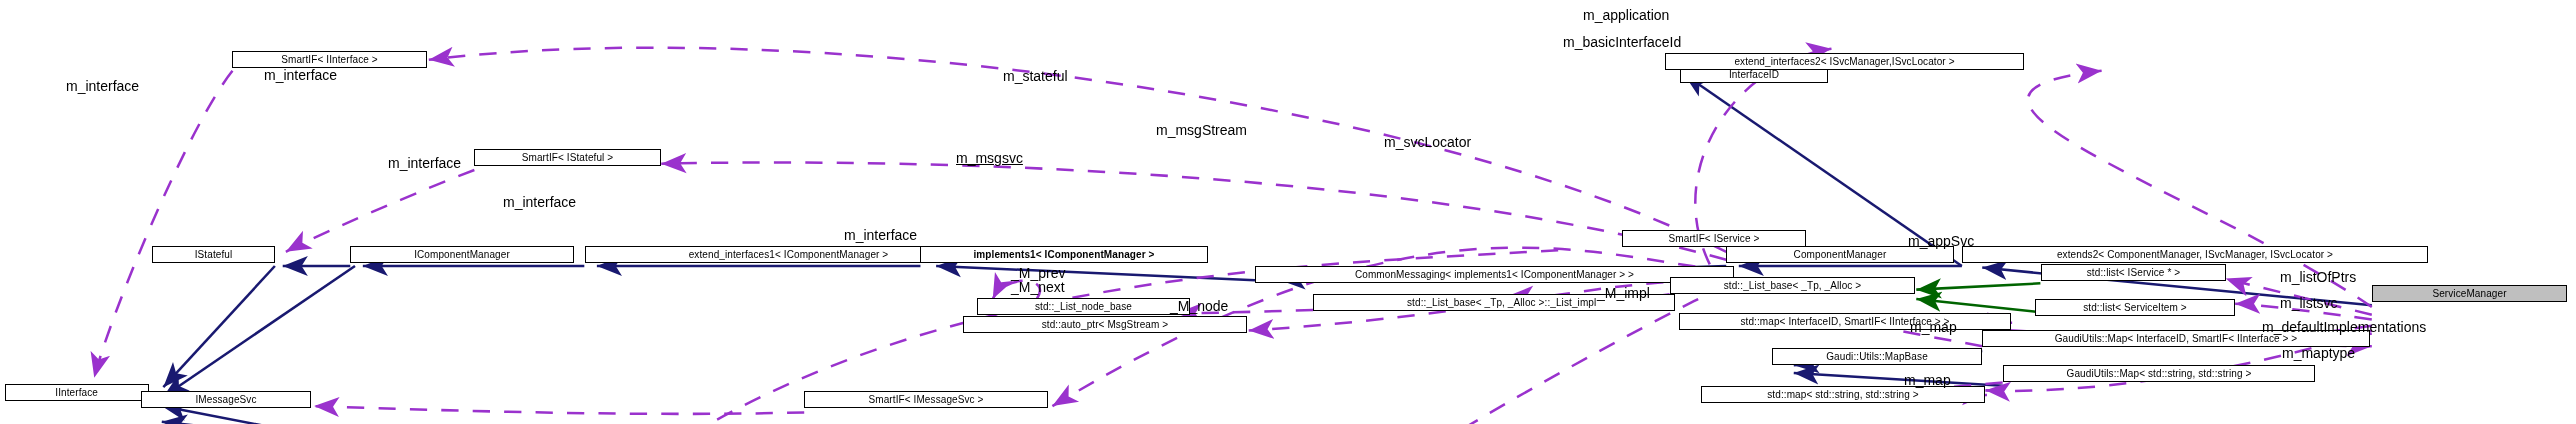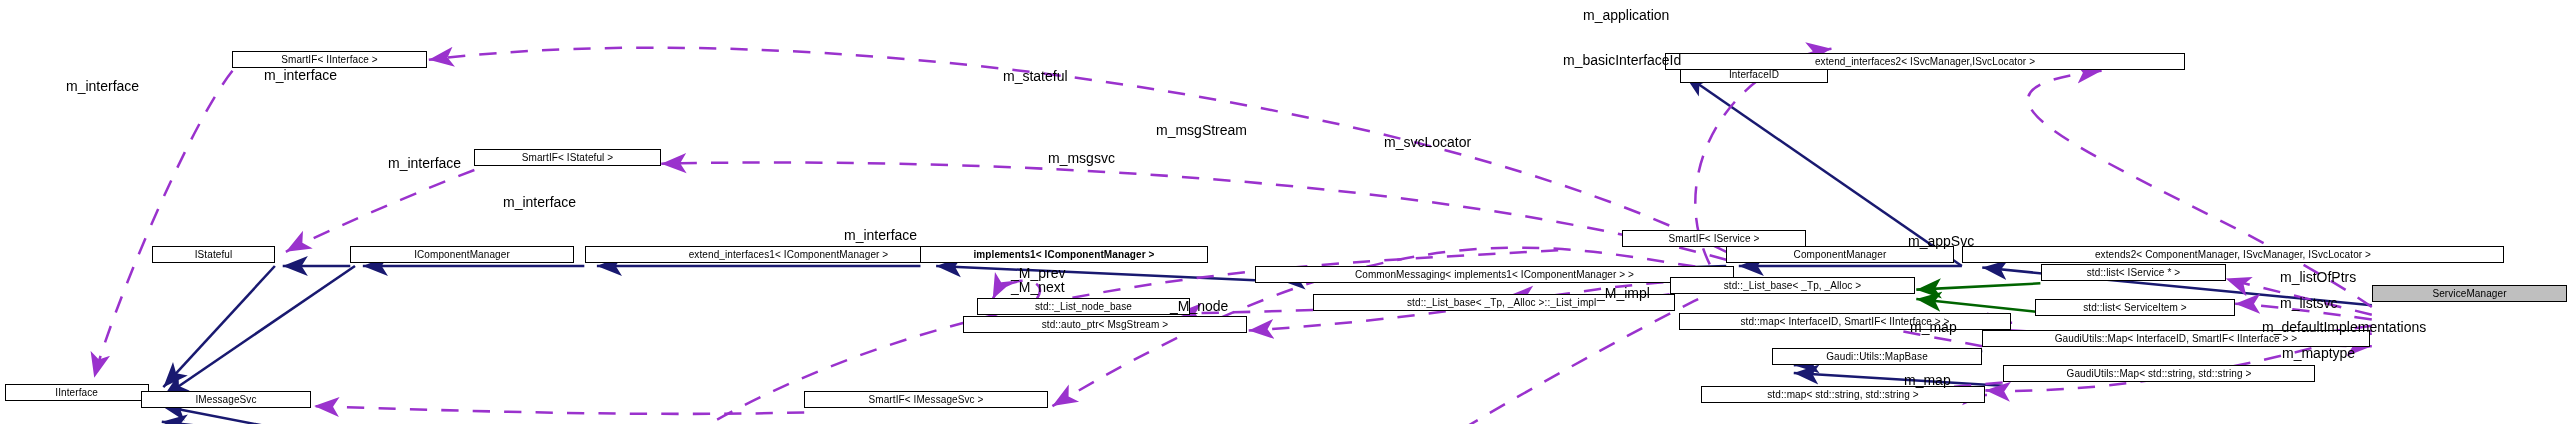--- a/index.html
+++ b/index.html
@@ -126,22 +126,22 @@
       <div class="node" style="left: 232px; top: 51px; width: 195px;">SmartIF&lt; IInterface &gt;</div>
       <div class="node" style="left: 350px; top: 246px; width: 224px;">IComponentManager</div>
       <div class="node" style="left: 474px; top: 149px; width: 187px;">SmartIF&lt; IStateful &gt;</div>
       <div class="node" style="left: 585px; top: 246px; width: 407px;">extend_interfaces1&lt; IComponentManager &gt;</div>
       <div class="node" style="left: 804px; top: 391px; width: 244px;">SmartIF&lt; IMessageSvc &gt;</div>
       <div class="node" style="left: 920px; top: 246px; width: 288px; font-weight: bold;">implements1&lt; IComponentManager &gt;</div>
       <div class="node" style="left: 963px; top: 316px; width: 284px;">std::auto_ptr&lt; MsgStream &gt;</div>
       <div class="node" style="left: 1255px; top: 266px; width: 479px;">CommonMessaging&lt; implements1&lt; IComponentManager &gt; &gt;</div>
       <div class="node" style="left: 1680px; top: 38px; width: 148px; margin-top: 28px;">InterfaceID</div>
       <div class="node" style="left: 1726px; top: 246px; width: 228px;">ComponentManager</div>
-      <div class="node" style="left: 1665px; top: 53px; width: 520px;">extend_interfaces2&lt; ISvcManager,ISvcLocator &gt;</div>
-      <div class="node" style="left: 1962px; top: 246px; width: 542px;">extends2&lt; ComponentManager, ISvcManager, ISvcLocator &gt;</div>
+      <div class="node" style="left: 1665px; top: 53px; width: 359px;">extend_interfaces2&lt; ISvcManager,ISvcLocator &gt;</div>
+      <div class="node" style="left: 1962px; top: 246px; width: 466px;">extends2&lt; ComponentManager, ISvcManager, ISvcLocator &gt;</div>
       <div class="node" style="left: 1622px; top: 230px; width: 184px;">SmartIF&lt; IService &gt;</div>
       <div class="node" style="left: 977px; top: 298px; width: 213px;">std::_List_node_base</div>
       <div class="node" style="left: 1313px; top: 294px; width: 362px; padding-left: 20px;">std::_List_base&lt; _Tp, _Alloc &gt;::_List_impl</div>
       <div class="node" style="left: 1670px; top: 277px; width: 245px;">std::_List_base&lt; _Tp, _Alloc &gt;</div>
       <div class="node" style="left: 1679px; top: 313px; width: 332px;">std::map&lt; InterfaceID, SmartIF&lt; IInterface &gt; &gt;</div>
       <div class="node" style="left: 1772px; top: 348px; width: 210px;">Gaudi::Utils::MapBase</div>
       <div class="node" style="left: 1701px; top: 386px; width: 284px;">std::map&lt; std::string, std::string &gt;</div>
       <div class="node" style="left: 2041px; top: 264px; width: 185px;">std::list&lt; IService * &gt;</div>
       <div class="node" style="left: 2035px; top: 299px; width: 200px;">std::list&lt; ServiceItem &gt;</div>
       <div class="node" style="left: 1982px; top: 330px; width: 388px;">GaudiUtils::Map&lt; InterfaceID, SmartIF&lt; IInterface &gt; &gt;</div>
@@ -149,23 +149,23 @@
       <div class="node focus" style="left: 2372px; top: 285px; width: 195px;">ServiceManager</div>
     </div>
   <div id="labels-layer">
       <div class="edgelabel" style="left: 66px; top: 79px;">m_interface</div>
       <div class="edgelabel" style="left: 264px; top: 68px;">m_interface</div>
       <div class="edgelabel" style="left: 388px; top: 156px;">m_interface</div>
       <div class="edgelabel" style="left: 503px; top: 195px;">m_interface</div>
       <div class="edgelabel" style="left: 844px; top: 228px;">m_interface</div>
       <div class="edgelabel" style="left: 1583px; top: 8px;">m_application</div>
       <div class="edgelabel" style="left: 1003px; top: 69px;">m_stateful</div>
-      <div class="edgelabel" style="left: 1563px; top: 53px;">m_basicInterfaceId</div>
+      <div class="edgelabel" style="left: 1563px; top: 35px;">m_basicInterfaceId</div>
       <div class="edgelabel" style="left: 1156px; top: 123px;">m_msgStream</div>
-      <div class="edgelabel" style="left: 1048px; top: 151px;">m_msgsvc</div>
+      <div class="edgelabel" style="left: 956px; top: 151px; text-decoration: underline;">m_msgsvc</div>
       <div class="edgelabel" style="left: 1372px; top: 135px; padding-left: 12px;">m_svcLocator</div>
       <div class="edgelabel" style="left: 1908px; top: 234px;">m_appSvc</div>
       <div class="edgelabel" style="left: 1011px; top: 266px;">_M_prev</div>
       <div class="edgelabel" style="left: 1011px; top: 280px;">_M_next</div>
       <div class="edgelabel" style="left: 1170px; top: 299px;">_M_node</div>
       <div class="edgelabel" style="left: 1597px; top: 286px;">_M_impl</div>
       <div class="edgelabel" style="left: 1910px; top: 320px;">m_map</div>
       <div class="edgelabel" style="left: 1904px; top: 373px;">m_map</div>
       <div class="edgelabel" style="left: 2266px; top: 346px; padding-left: 16px;">m_maptype</div>
       <div class="edgelabel" style="left: 2280px; top: 270px;">m_listOfPtrs</div>

